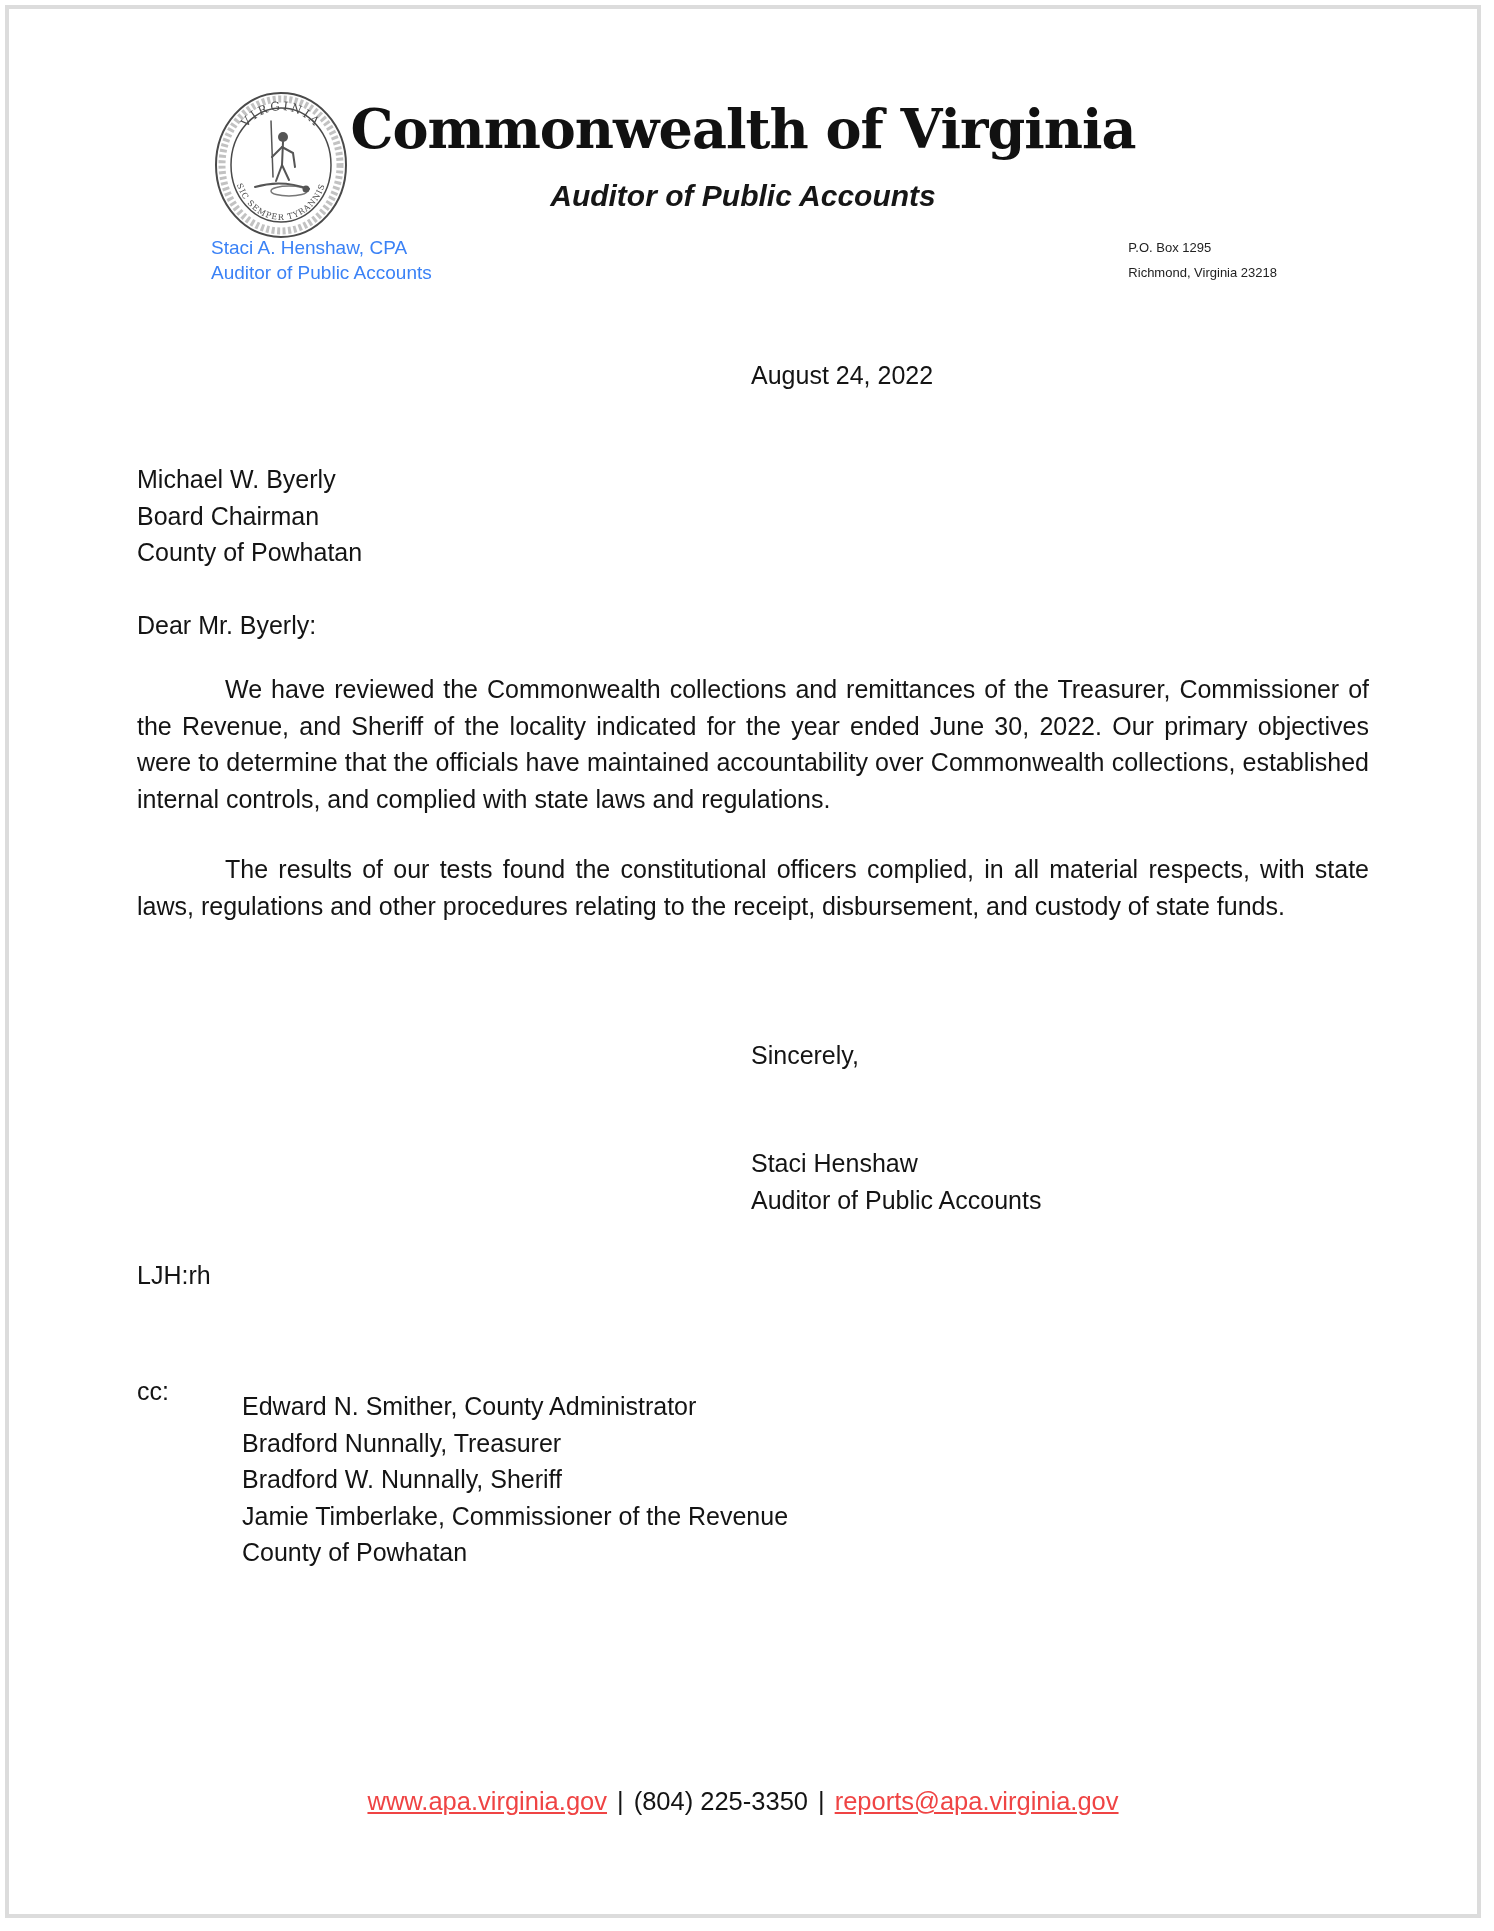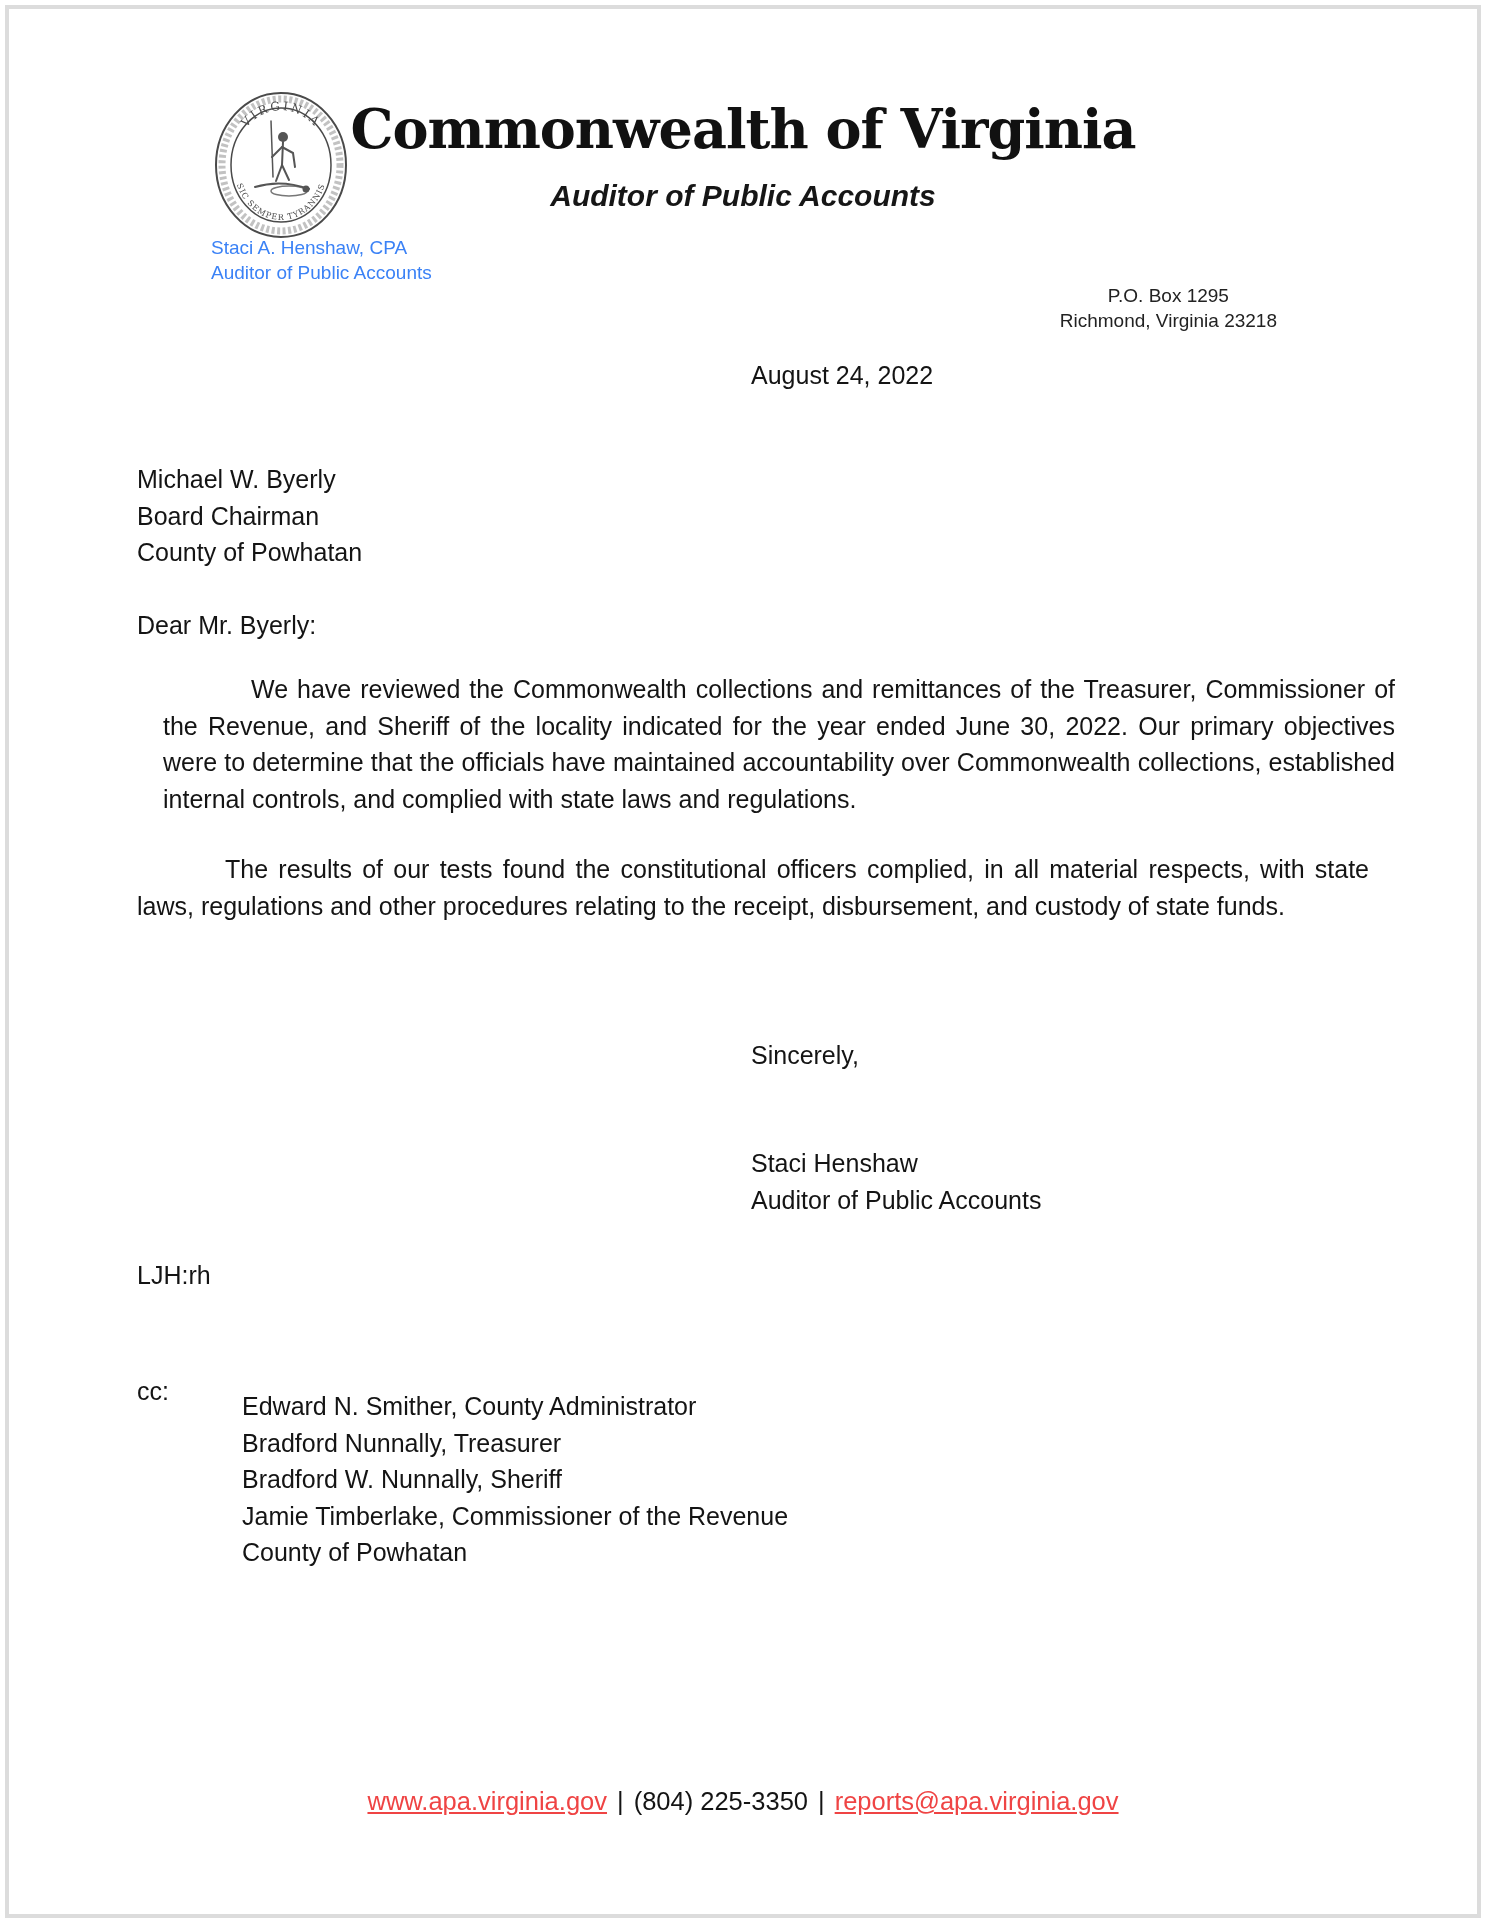--- a/index.html
+++ b/index.html
@@ -37,38 +37,37 @@
     font-size: 30px;
     color: #161616;
   }
   .official-block {
     left: 202px; top: 226px;
     font-size: 19px; line-height: 25px;
     color: #3b82f6;
   }
   .address-block {
     right: 200px; top: 226px;
-    text-align: center;
-    font-size: 19px; line-height: 25px;
+    text-align: left;
+    font-size: 13px; line-height: 25px;
     color: #222;
-    margin-top: 48px;
   }
 
   .body-text { font-size: 25px; line-height: 36.5px; color: #141414; }
 
   .date-line   { left: 742px; top: 348px; }
   .recipient   { left: 128px; top: 452px; }
   .salutation  { left: 128px; top: 598px; }
 
   .para {
     left: 128px; width: 1232px;
     text-align: justify;
   }
   .para.indent p { text-indent: 88px; margin: 0; }
-  .para1 { top: 662px; margin-left: 26px; }
+  .para1 { top: 662px; }
   .para2 { top: 842px; }
 
   .valediction { left: 742px; top: 1028px; }
   .signature   { left: 742px; top: 1136px; }
   .initials    { left: 128px; top: 1248px; }
 
   .cc-block { left: 128px; top: 1364px; display: flex; }
   .cc-label { width: 90px; flex: 0 0 90px; }
   .cc-list  { margin: 15px; padding: 0; list-style: none; }
 

